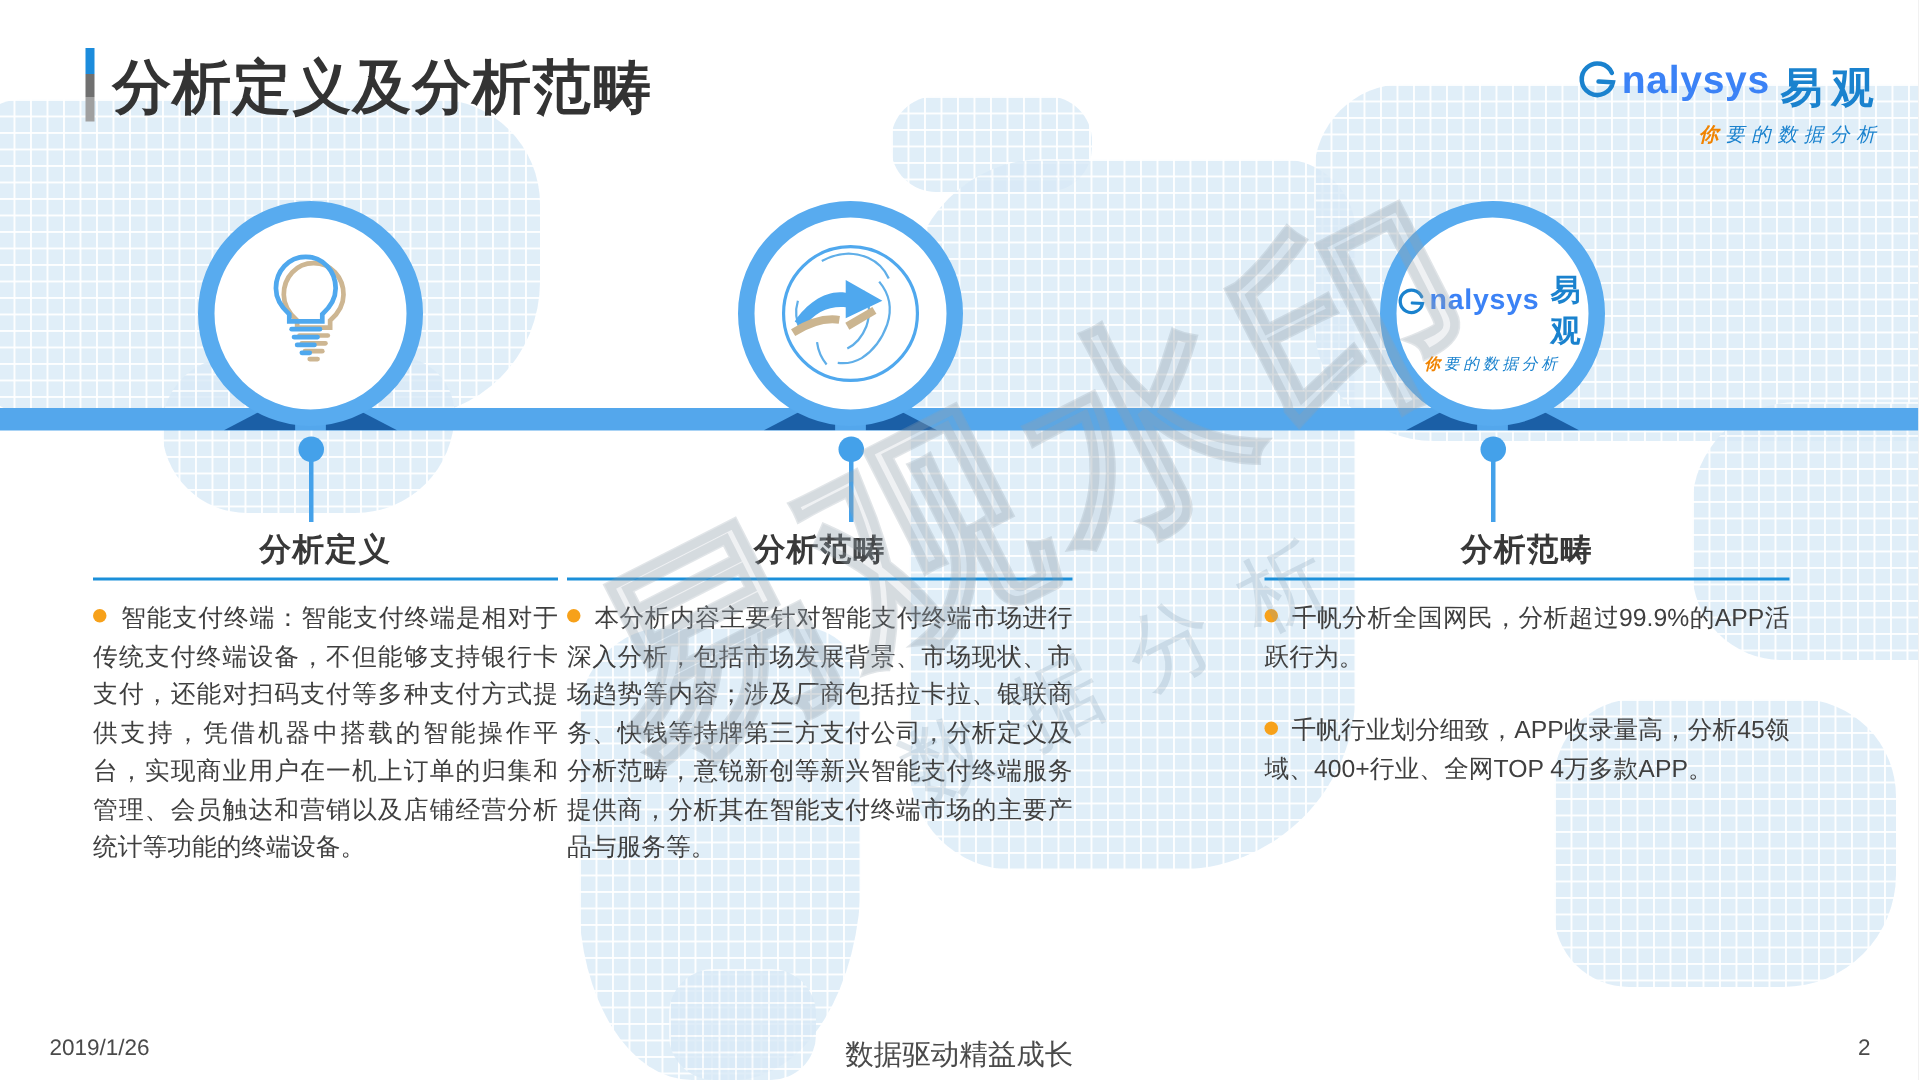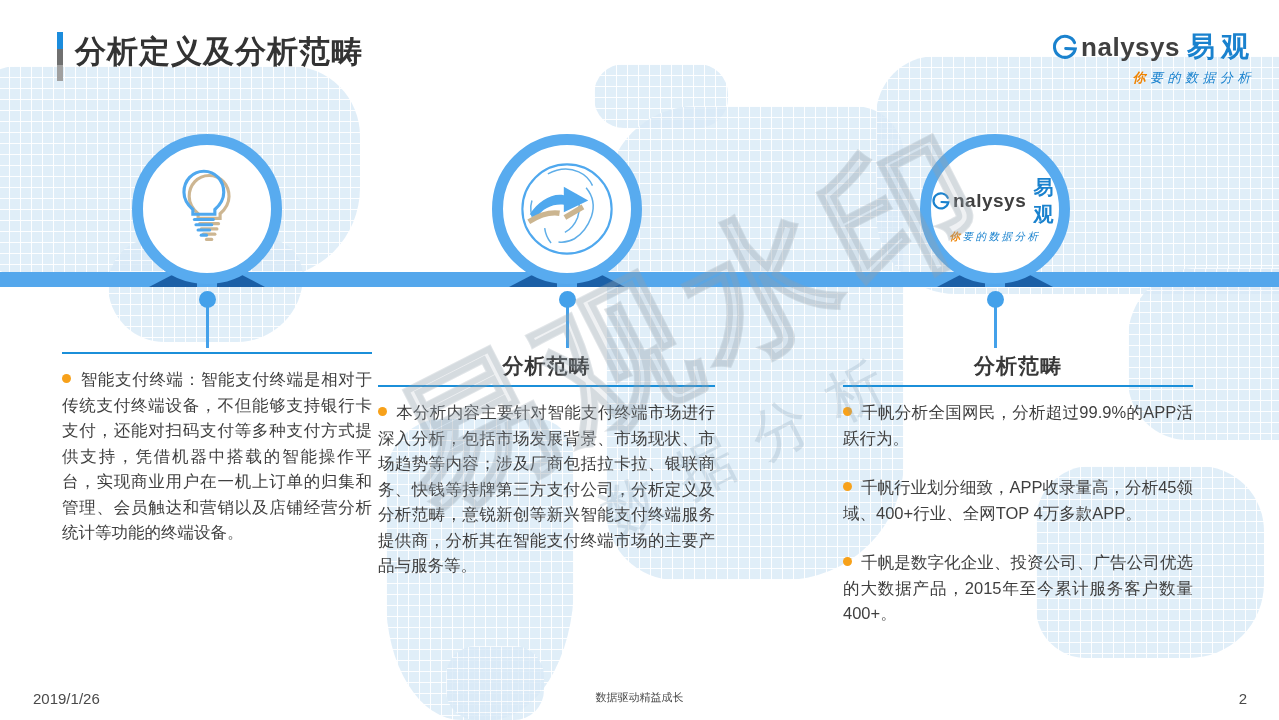--- a/index.html
+++ b/index.html
@@ -20,28 +20,28 @@
   .m4{left:386px;top:418px;width:188px;height:302px;border-radius:60px 40px 45% 40%;}
   .m5{left:606px;top:106px;width:298px;height:474px;border-radius:90px 50px 120px 70px;}
   .m6{left:876px;top:56px;width:403px;height:238px;border-radius:60px 0 0 80px;}
   .m7{left:1128px;top:268px;width:151px;height:172px;border-radius:70px 0 0 60px;}
   .m8{left:1036px;top:466px;width:228px;height:192px;border-radius:55px 65px 75px 50px;}
   .m9{left:446px;top:646px;width:98px;height:74px;border-radius:30px;}
 
   
   .accent{position:absolute;left:57px;top:32px;width:6px;height:49px;z-index:4;
     background:linear-gradient(to bottom,#1c8cdc 0 35%,#707070 35% 67%,#a0a0a0 67% 100%);}
-  .page-title{position:absolute;left:75px;top:31px;font-size:31px;font-weight:bold;
+  .page-title{position:absolute;left:75px;top:31px;font-size:39px;font-weight:bold;
     color:#333;letter-spacing:1px;z-index:4;}
 
   
   .logo{position:absolute;top:28px;right:24px;z-index:5;text-align:right;}
   .logo-row{display:flex;align-items:center;justify-content:flex-end;}
-  .brand-en{font-size:26px;font-weight:bold;color:#404040;letter-spacing:.5px;margin-left:2px;}
-  .brand-cn{font-size:28px;font-weight:bold;color:#1a82ce;margin-left:7px;letter-spacing:6px;}
+  .brand-en{font-size:26px;font-weight:bold;color:#3b82f6;letter-spacing:.5px;margin-left:2px;}
+  .brand-cn{font-size:28px;font-weight:bold;color:#1a82ce;margin-left:7px;letter-spacing:6px;margin-top:12px;}
   .logo-tagline{font-size:13px;font-style:italic;letter-spacing:4.5px;color:#1a82ce;margin-top:3px;white-space:nowrap;}
   .tagline-first{color:#f08300;font-weight:bold;}
   .logo-mini{text-align:center;}
   .logo-mini .logo-row{justify-content:center;}
   .logo-mini .brand-en{font-size:19px;}
   .logo-mini .brand-cn{font-size:20px;letter-spacing:3px;margin-left:5px;}
   .logo-mini .logo-tagline{font-size:10.5px;letter-spacing:2.5px;margin-top:2px;}
 
   
   .band{position:absolute;left:0;top:272px;width:100%;height:15px;background:#54a7ec;z-index:2;}
@@ -72,21 +72,21 @@
   
   .watermark{position:absolute;left:300px;top:140px;width:820px;height:430px;z-index:6;
     pointer-events:none;transform:rotate(-27deg);display:flex;flex-direction:column;
     align-items:center;justify-content:center;}
   .wm-main{font-size:150px;font-weight:bold;letter-spacing:10px;white-space:nowrap;
     color:rgba(148,160,174,0.15);-webkit-text-stroke:2px rgba(148,160,174,0.28);}
   .wm-sub{font-size:58px;letter-spacing:26px;white-space:nowrap;color:rgba(130,160,180,0.25);margin-top:-4px;}
 
   
   .footer-date{position:absolute;left:33px;top:690px;font-size:15px;color:#4a4a4a;z-index:4;}
-  .footer-slogan{position:absolute;left:0;top:690px;width:100%;text-align:center;font-size:11px;color:#4a4a4a;z-index:4;}
+  .footer-slogan{position:absolute;left:0;top:690px;width:100%;text-align:center;font-size:19px;color:#4a4a4a;z-index:4;}
   .footer-page{position:absolute;right:32px;top:690px;font-size:15px;color:#4a4a4a;z-index:4;}
 </style>
 </head>
 <body>
 
 <div class="slide">
 
   <div class="map m1"></div>
   <div class="map m2"></div>
   <div class="map m3"></div>
@@ -178,41 +178,41 @@
   </div>
 
   <div class="node-dot d1"></div>
   <div class="node-dot d2"></div>
   <div class="node-dot d3"></div>
   <div class="node-stem s1"></div>
   <div class="node-stem s2"></div>
   <div class="node-stem s3"></div>
 
   <div class="col col1">
+    <div class="col-title">分析定义</div>
     <div class="col-underline"></div>
     <div class="bullets">
       <p><span class="bullet-dot"></span><span>智能支付终端：智能支付终端是相对于传统支付终端设备，不但能够支持银行卡支付，还能对扫码支付等多种支付方式提供支持，凭借机器中搭载的智能操作平台，实现商业用户在一机上订单的归集和管理、会员触达和营销以及店铺经营分析统计等功能的终端设备。</span></p>
     </div>
   </div>
 
   <div class="col col2">
     <div class="col-title">分析范畴</div>
     <div class="col-underline"></div>
     <div class="bullets">
       <p><span class="bullet-dot"></span><span>本分析内容主要针对智能支付终端市场进行深入分析，包括市场发展背景、市场现状、市场趋势等内容；涉及厂商包括拉卡拉、银联商务、快钱等持牌第三方支付公司，分析定义及分析范畴，意锐新创等新兴智能支付终端服务提供商，分析其在智能支付终端市场的主要产品与服务等。</span></p>
     </div>
   </div>
 
   <div class="col col3">
     <div class="col-title">分析范畴</div>
     <div class="col-underline"></div>
     <div class="bullets">
       <p><span class="bullet-dot"></span><span>千帆分析全国网民，分析超过99.9%的APP活跃行为。</span></p>
       <p><span class="bullet-dot"></span><span>千帆行业划分细致，APP收录量高，分析45领域、400+行业、全网TOP 4万多款APP。</span></p>
-      <p><span class="bullet-dot"></span><span>千帆是数字化企业、投资公司、广告公司优选的大数据产品，2015年至今累计服务客户数量400+。</span></p>
     </div>
   </div>
 
   <div class="watermark">
     <div class="wm-main">易观水印</div>
     <div class="wm-sub">数据分析</div>
   </div>
 
   <div class="footer-date">2019/1/26</div>
   <div class="footer-slogan">数据驱动精益成长</div>

